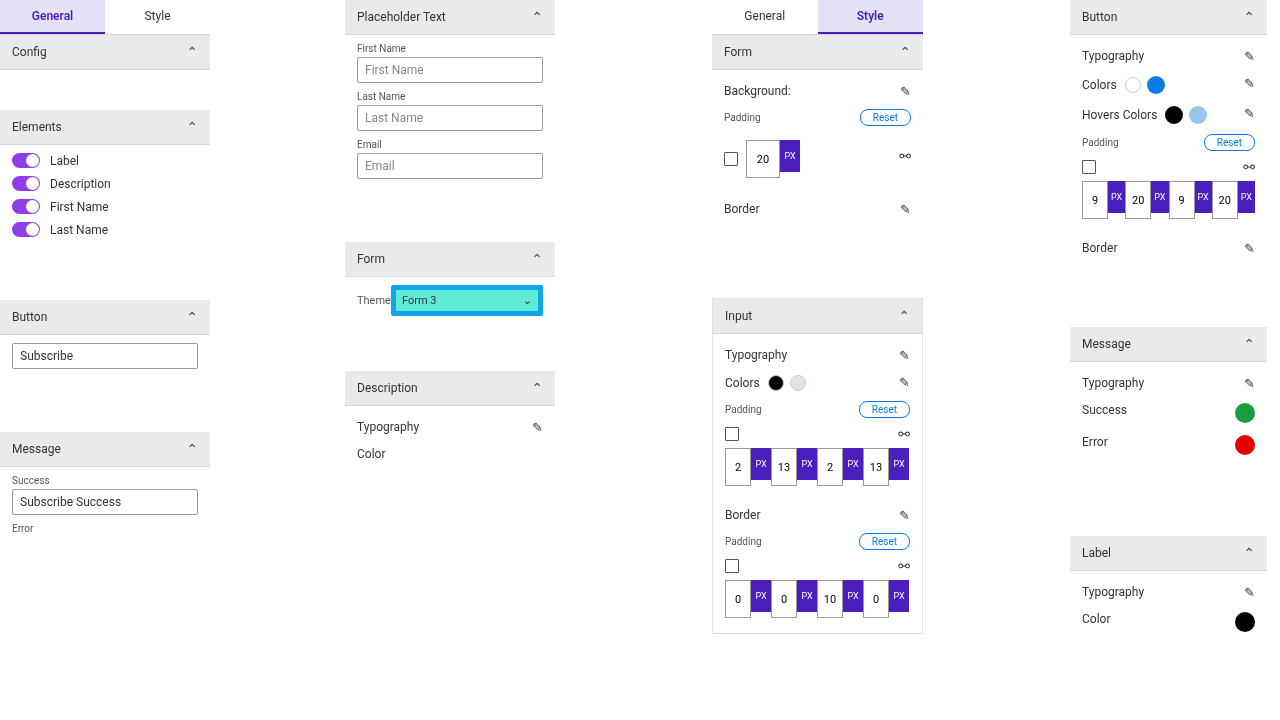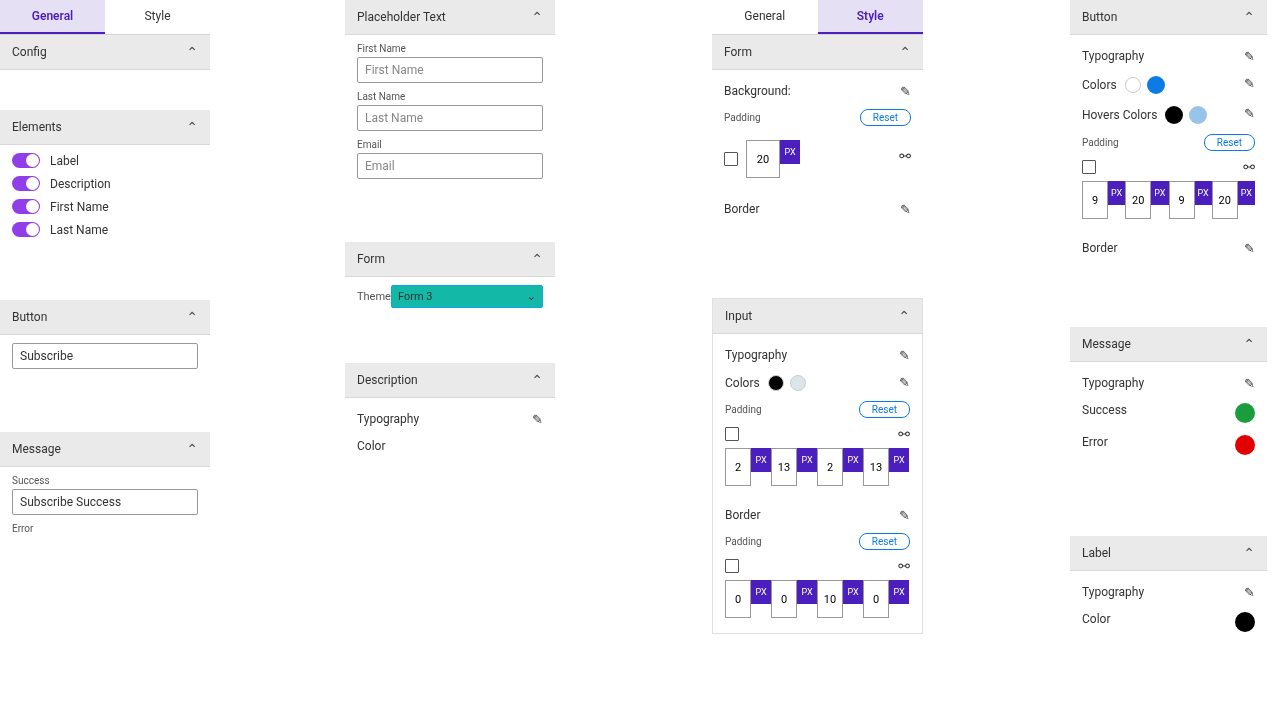--- a/index.html
+++ b/index.html
@@ -43,27 +43,27 @@
 .pad-head { display: flex; align-items: center; justify-content: space-between; margin-top: 4px; }
 .pad-head .plbl { font-size: 10px; color: #555; }
 .reset-btn { border: 1px solid #0d7be5; color: #0d7be5; background: #fff; font-size: 10px; padding: 2px 12px; border-radius: 8px; cursor: pointer; }
 
 .link-row { display: flex; align-items: center; justify-content: space-between; margin-top: 8px; }
 .box-icon { width: 14px; height: 14px; border: 1.5px solid #555; display: inline-block; border-radius: 1px; cursor: pointer; }
 .chain-icon { font-size: 14px; color: #333; cursor: pointer; }
 
 .num-row { display: flex; margin-top: 6px; }
 .num-in { width: 26px; height: 38px; border: 1px solid #999; text-align: center; font-size: 11px; background: #fff; }
-.unit { width: 20px; height: 24px; background: #4a1fbd; color: #fff; font-size: 9px; display: flex; align-items: center; justify-content: center; border: 1px solid #4a1fbd; }
+.unit { width: 20px; height: 32px; background: #4a1fbd; color: #fff; font-size: 9px; display: flex; align-items: center; justify-content: center; border: 1px solid #4a1fbd; }
 
 .single-num-row .num-in { width: 34px; }
 
 .form-theme-row { display: flex; align-items: center; }
 .form-theme-row .tlabel { font-size: 11px; color: #555; }
-.select { flex: 1; border: 1px solid #0ea5e9; padding: 4px 6px; font-size: 11px; border-radius: 2px; background: #14b8a6; display: flex; align-items: center; justify-content: space-between; cursor: pointer; }
+.select { flex: 1; border: 5px solid #0ea5e9; padding: 4px 6px; font-size: 11px; border-radius: 2px; background: #5eead4; display: flex; align-items: center; justify-content: space-between; cursor: pointer; }
 
 .color-big { width: 20px; height: 20px; border-radius: 50%; cursor: pointer; }
 
 .input-section-wrap { border: 1px solid #e0e0e0; }
 </style>
 </head>
 <body>
 
 <div class="col col1">
   <div class="tabs">

